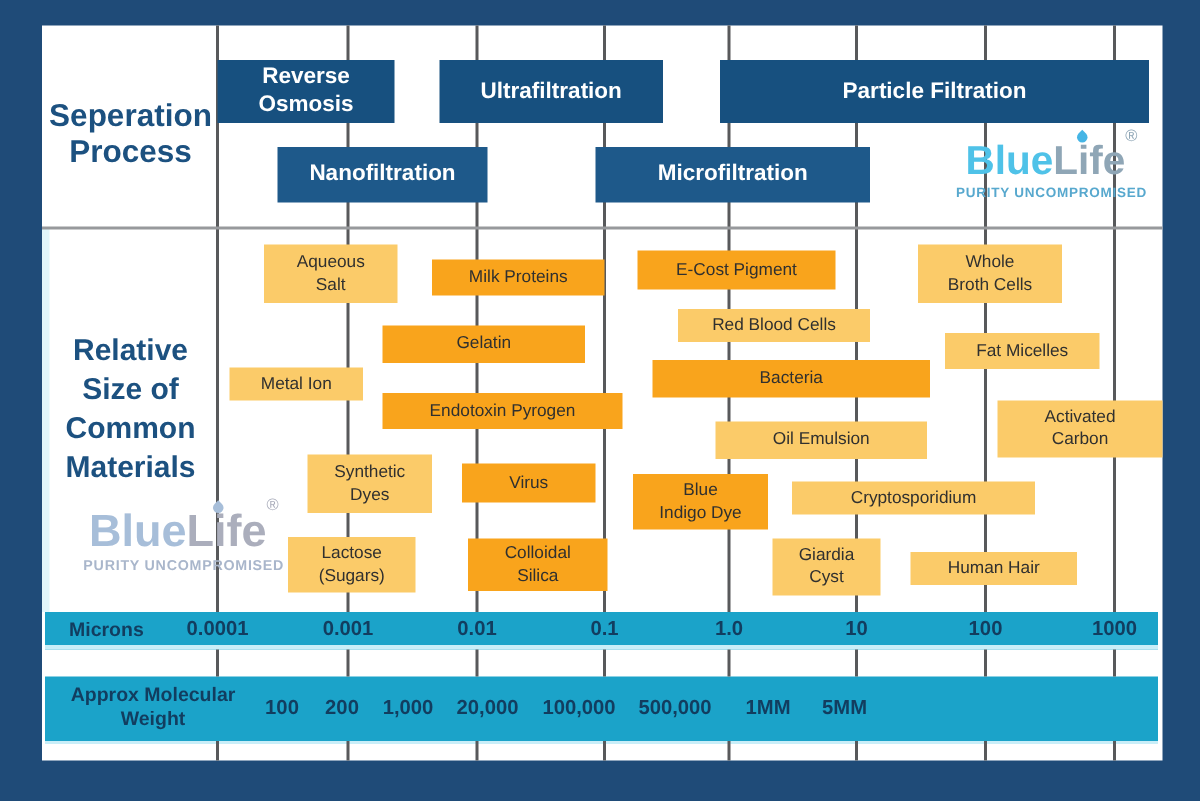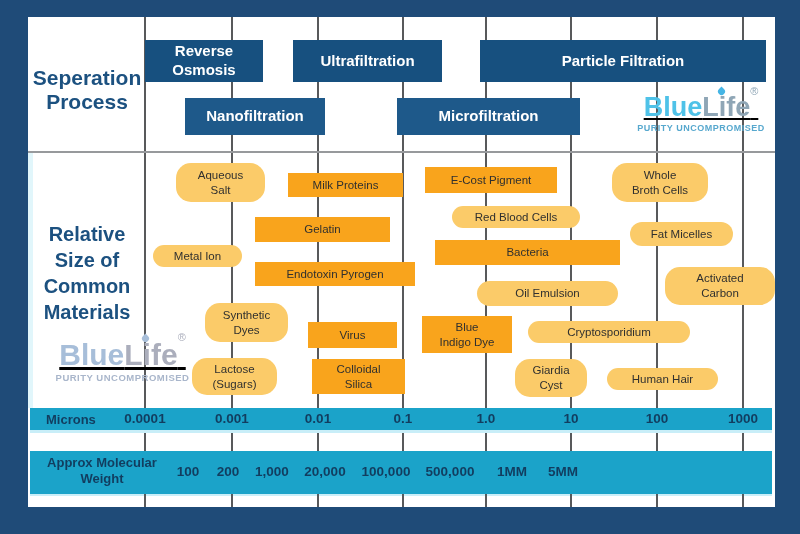--- a/index.html
+++ b/index.html
@@ -27,39 +27,39 @@
     white-space:pre-line;z-index:3;
   }
   .proc-a{background:var(--navy-box,#17507F);}
   .proc-b{background:var(--navy-box2,#1E598A);}
 
   .mat-box{
     position:absolute;display:flex;align-items:center;justify-content:center;
     color:var(--material-text,#30302F);font-size:11.5px;line-height:1.3;text-align:center;
     white-space:pre-line;z-index:3;
   }
-  .mat-light{background:var(--orange-light,#FBCB69);border-radius:15px;}
+  .mat-light{background:var(--orange-light,#FBCB69);}
   .mat-dark{background:var(--orange-dark,#F9A41C);}
 
   .band{position:absolute;left:30px;width:742px;background:var(--cyan-band,#1BA3C9);z-index:2;}
   .band1{top:408px;height:22px;border-bottom:3px solid var(--cyan-pale,#C9EEF8);}
   .band2{top:451px;height:43px;border-bottom:2px solid var(--cyan-pale,#C9EEF8);}
   .microns-label{position:absolute;left:46px;top:412px;width:80px;
     font-size:13px;font-weight:600;color:var(--band-text,#123D5F);z-index:4;}
   .micron-tick-label{position:absolute;top:411px;width:70px;text-align:center;
     font-size:13.5px;font-weight:600;color:var(--band-text,#123D5F);z-index:4;}
   .molweight-label{position:absolute;left:32px;top:455px;width:140px;text-align:center;
     font-size:13px;font-weight:600;color:var(--band-text,#123D5F);white-space:pre-line;line-height:1.25;z-index:4;}
   .molweight-value{position:absolute;top:464px;width:84px;text-align:center;
     font-size:13.5px;font-weight:600;color:var(--band-text,#123D5F);z-index:4;}
 
   .note{position:absolute;left:30px;top:510px;color:var(--note-text,#fff);font-size:14.5px;z-index:4;}
 
   .logo{position:absolute;text-align:center;z-index:4;}
-  .logo-line{font-weight:bold;position:relative;display:inline-block;line-height:1;text-decoration:underline;}
+  .logo-line{font-weight:bold;position:relative;display:inline-block;line-height:1;}
   .logo-top{left:630px;top:94px;width:142px;}
   .logo-top .logo-line{font-size:27px;}
   .logo-top .lg-blue{color:var(--logo-blue,#4FC2E8);}
   .logo-top .lg-life{color:var(--logo-gray,#8FA6B6);position:relative;}
   .logo-top .logo-tagline{color:var(--logo-tagline,#57A8CE);font-size:9px;letter-spacing:.5px;font-weight:bold;margin-top:2px;}
   .logo-wm{left:40px;top:340px;width:165px;}
   .logo-wm .logo-line{font-size:30px;}
   .logo-wm .lg-blue{color:var(--watermark-blue,#A7BED9);}
   .logo-wm .lg-life{color:var(--watermark-gray,#ABAEBC);position:relative;}
   .logo-wm .logo-tagline{color:var(--watermark-tagline,#A9B6CB);font-size:9.5px;letter-spacing:.5px;font-weight:bold;margin-top:2px;}
@@ -122,21 +122,21 @@
       <div class="mat-box mat-dark" style="left: 255px; top: 217px; width: 135px; height: 25px;">Gelatin</div>
       <div class="mat-box mat-light" style="left: 630px; top: 222px; width: 103px; height: 24px;">Fat Micelles</div>
       <div class="mat-box mat-light" style="left: 153px; top: 245px; width: 89px; height: 22px;">Metal Ion</div>
       <div class="mat-box mat-dark" style="left: 435px; top: 240px; width: 185px; height: 25px;">Bacteria</div>
       <div class="mat-box mat-dark" style="left: 255px; top: 262px; width: 160px; height: 24px;">Endotoxin Pyrogen</div>
       <div class="mat-box mat-light" style="left: 653px; top: 267px; width: 110px; height: 38px; margin-left: 12px;">Activated
 Carbon</div>
       <div class="mat-box mat-light" style="left: 477px; top: 281px; width: 141px; height: 25px;">Oil Emulsion</div>
       <div class="mat-box mat-light" style="left: 205px; top: 303px; width: 83px; height: 39px;">Synthetic
 Dyes</div>
-      <div class="mat-box mat-dark" style="left: 308px; top: 309px; width: 89px; height: 26px; margin-top: 13px;">Virus</div>
+      <div class="mat-box mat-dark" style="left: 308px; top: 309px; width: 89px; height: 26px;">Virus</div>
       <div class="mat-box mat-dark" style="left: 422px; top: 316px; width: 90px; height: 37px;">Blue
 Indigo Dye</div>
       <div class="mat-box mat-light" style="left: 528px; top: 321px; width: 162px; height: 22px;">Cryptosporidium</div>
       <div class="mat-box mat-light" style="left: 192px; top: 358px; width: 85px; height: 37px;">Lactose
 (Sugars)</div>
       <div class="mat-box mat-dark" style="left: 312px; top: 359px; width: 93px; height: 35px;">Colloidal
 Silica</div>
       <div class="mat-box mat-light" style="left: 515px; top: 359px; width: 72px; height: 38px;">Giardia
 Cyst</div>
       <div class="mat-box mat-light" style="left: 607px; top: 368px; width: 111px; height: 22px;">Human Hair</div>

